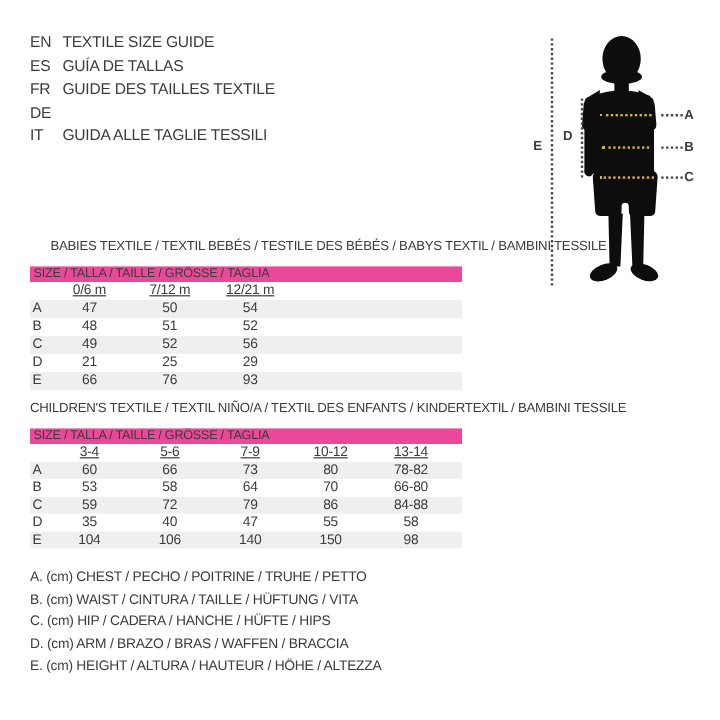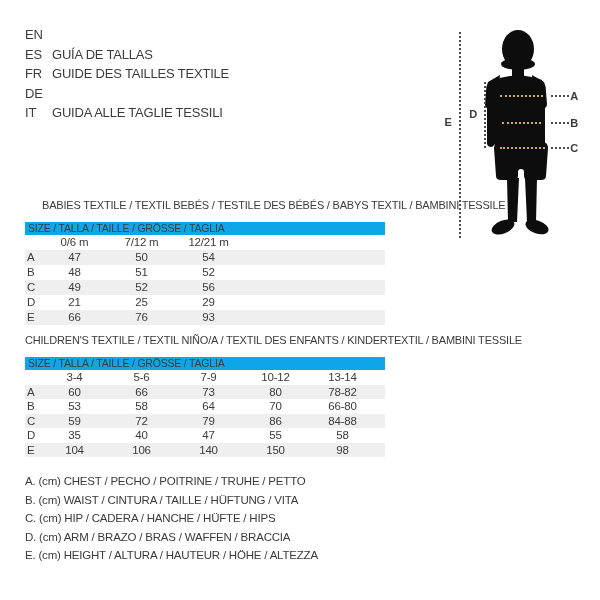--- a/index.html
+++ b/index.html
@@ -15,41 +15,42 @@
   
   .figure{position:absolute;left:440px;top:28px;width:160px;height:214px;}
   .fig-svg{position:absolute;left:38px;top:0;}
   .dot-h{position:absolute;height:0;border-top:2px dotted #4a4a4a;}
   .dot-h.yellow{border-top:2px dotted #d2b14c;z-index:3;}
   .dot-v{position:absolute;width:0;border-left:2px dotted #4a4a4a;}
   .fig-label{position:absolute;width:14px;text-align:center;font-size:11px;font-weight:bold;line-height:12px;}
   
   .section-title{position:absolute;left:25px;font-size:11px;line-height:13px;white-space:nowrap;}
   .size-table{position:absolute;left:25px;width:360px;}
-  .size-bar{height:13px;line-height:13px;background:#0ea5e9;font-size:10.5px;padding-left:3px;box-sizing:border-box;}
+  .size-bar{height:13px;line-height:13px;background:#ec4899;font-size:10.5px;padding-left:3px;box-sizing:border-box;}
   .tbl-row{display:flex;align-items:center;}
-  .hdr-row{height:14.5px;font-size:11.5px;}
+  .hdr-row{height:14.5px;font-size:11.5px;text-decoration:underline;}
   .data-row{font-size:11.5px;}
   .babies .data-row{height:15px;}
   .children .data-row{height:14.5px;}
   .data-row:nth-child(odd){background:#efefef;}
   .cell-label{width:14px;padding-left:2px;}
   .cell{width:67px;text-align:center;}
   
   .legend{position:absolute;left:25px;top:472px;font-size:11.5px;}
   .legend-line{height:18.6px;line-height:18.6px;white-space:nowrap;}
 </style>
 </head>
 <body>
 
 <div class="canvas">
 
   <div class="lang-list">
     <div class="lang-row">
       <span class="lang-code">EN</span>
+      <span>TEXTILE SIZE GUIDE</span>
     </div>
     <div class="lang-row">
       <span class="lang-code">ES</span>
       <span>GUÍA DE TALLAS</span>
     </div>
     <div class="lang-row">
       <span class="lang-code">FR</span>
       <span>GUIDE DES TAILLES TEXTILE</span>
     </div>
     <div class="lang-row">

